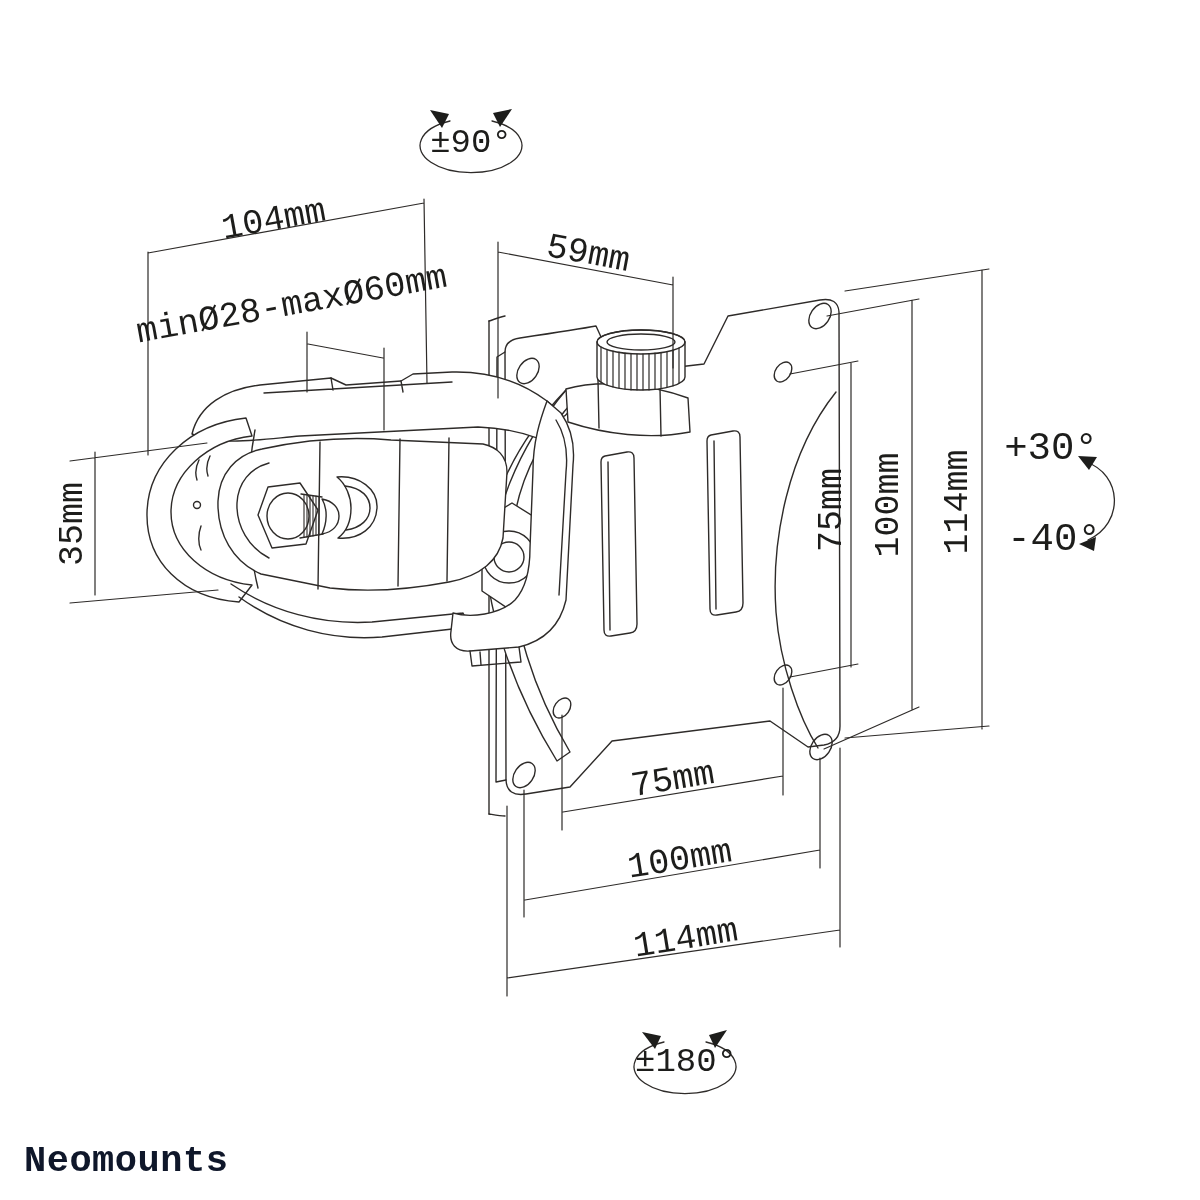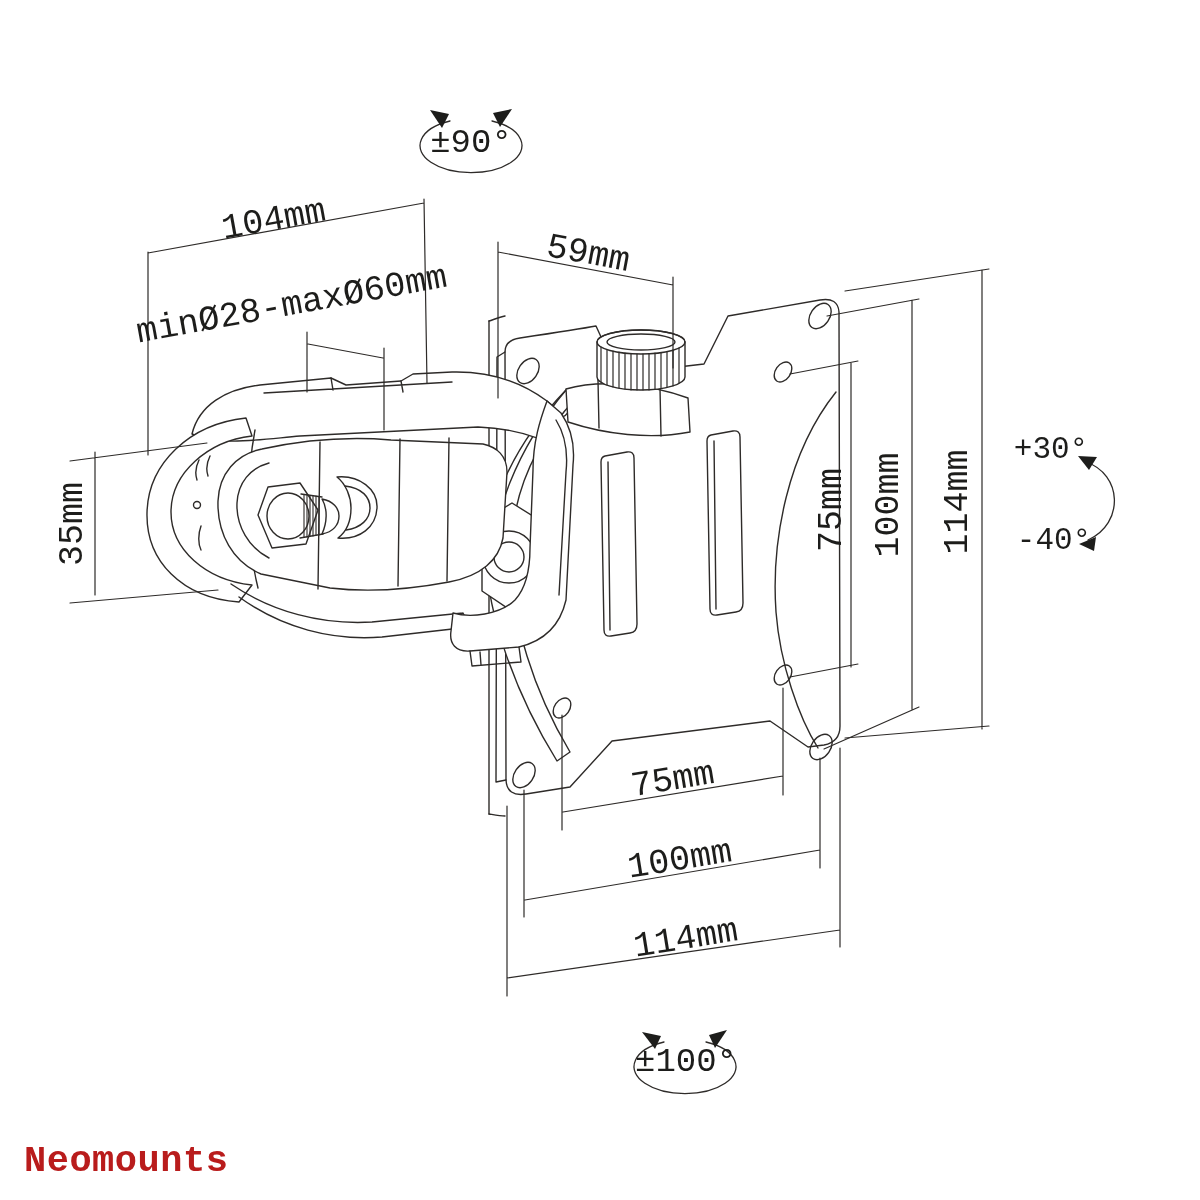--- a/index.html
+++ b/index.html
@@ -2,23 +2,23 @@
 <html><head>
 <meta charset="utf-8">
 <style>
   html,body{margin:0;padding:0;background:#fff;}
   #stage{position:relative;width:1200px;height:1184px;background:#fff;overflow:hidden;
          font-family:Liberation Mono, monospace;}
   #lineart{position:absolute;left:0;top:0;}
   .label{position:absolute;transform:translate(-50%,-50%) rotate(var(--r,0deg));
          font-size:35px;color:#1d1d1b;white-space:nowrap;line-height:1;}
   .label.sym{font-size:34px;}
-  .label.tilt{font-size:31px;}
+  .label.tilt{font-size:39px;}
   #brand{position:absolute;left:24px;top:1140px;font-size:37px;font-weight:700;
-         color:#b91c1c;letter-spacing:0.5px;}
+         color:#0f172a;letter-spacing:0.5px;}
 </style>
 </head>
 <body>
 
 <div id="stage">
 
 <svg id="lineart" width="1200" height="1200" viewBox="0 0 1200 1200" fill="none" stroke="#2e2b29" stroke-width="1.4" stroke-linecap="round" stroke-linejoin="round">
 
   <g>
     <path fill="#fff" d="M 520,338 C 560,332 580,329 596,326 L 618,374 L 704,364 L 728,316
@@ -176,16 +176,16 @@
   <div class="label" style="left:73px;top:524px;--r:-90deg;">35mm</div>
   <div class="label" style="left:588px;top:255px;--r:10.5deg;">59mm</div>
   <div class="label tilt" style="left:1051px;top:449px;">+30°</div>
   <div class="label tilt" style="left:1054px;top:540px;">-40°</div>
   <div class="label" style="left:832px;top:510px;--r:-90deg;">75mm</div>
   <div class="label" style="left:889px;top:505px;--r:-90deg;">100mm</div>
   <div class="label" style="left:958px;top:502px;--r:-90deg;">114mm</div>
   <div class="label" style="left:673px;top:781px;--r:-9.3deg;">75mm</div>
   <div class="label" style="left:680px;top:861px;--r:-9.3deg;">100mm</div>
   <div class="label" style="left:686px;top:940px;--r:-9.3deg;">114mm</div>
-  <div class="label sym" style="left:686px;top:1062px;">±100°</div>
+  <div class="label sym" style="left:686px;top:1062px;">±180°</div>
 
   <div id="brand">Neomounts</div>
 </div>
 
 </body></html>

